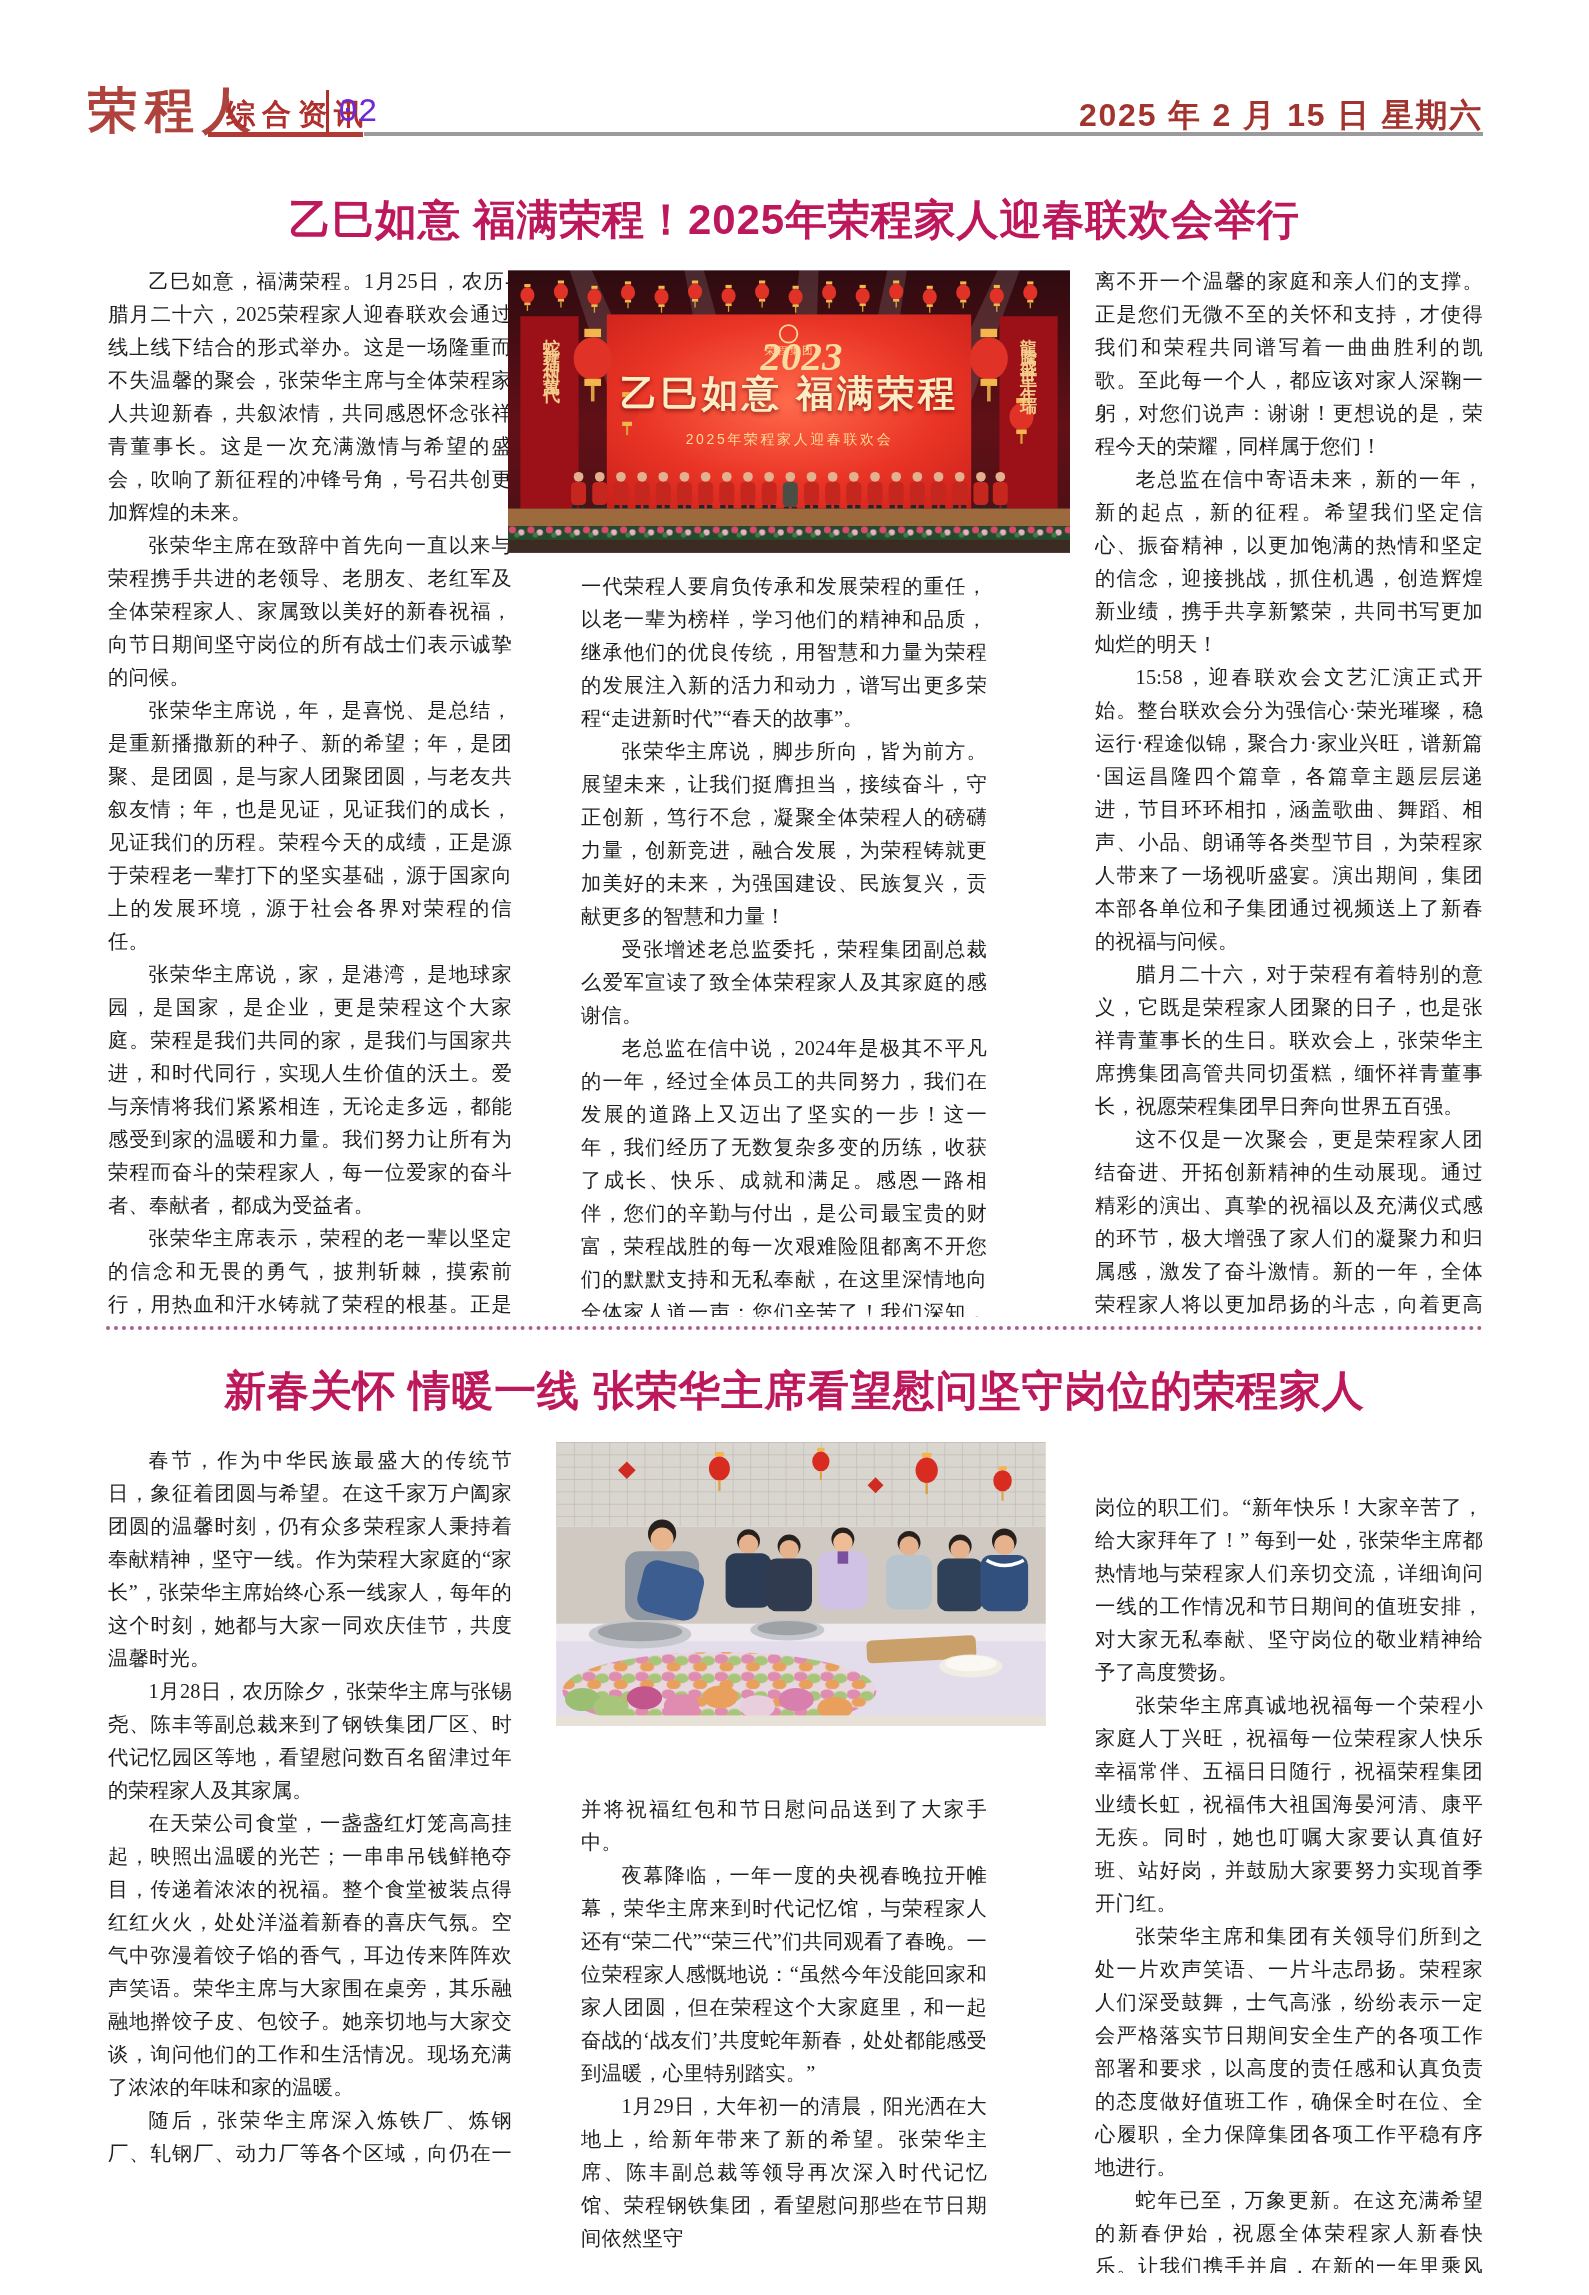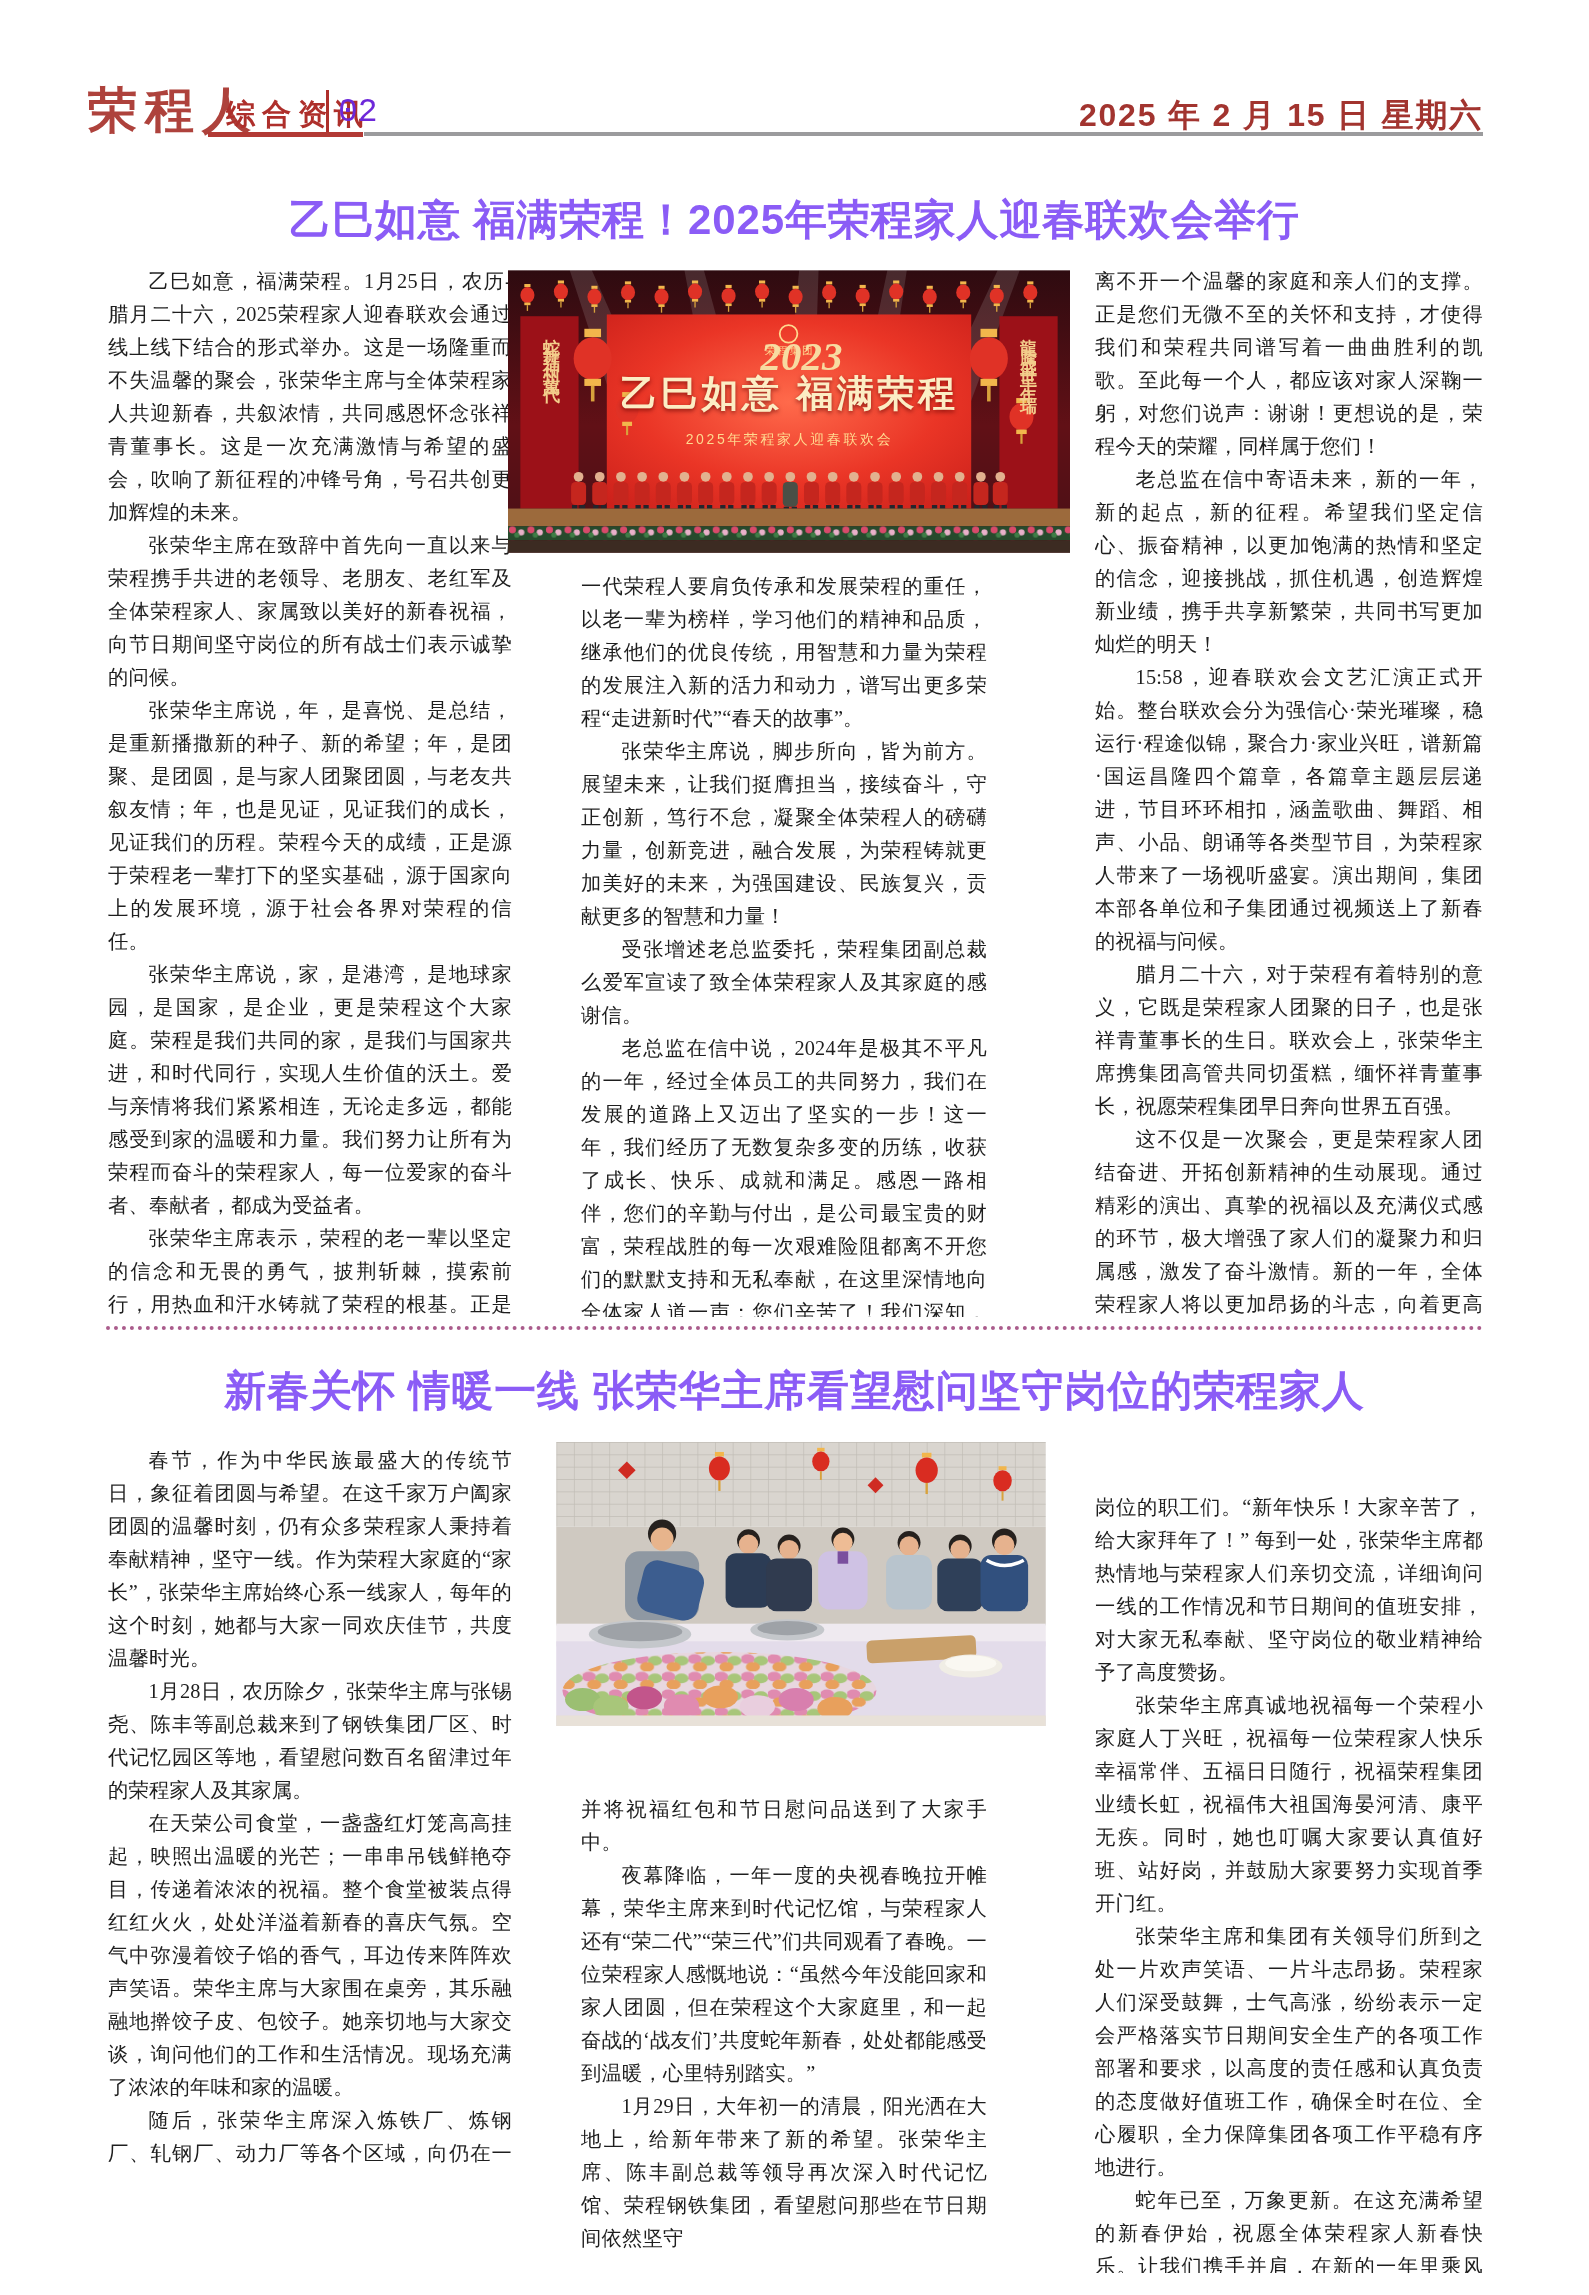--- a/index.html
+++ b/index.html
@@ -20,21 +20,21 @@
     font-family:Liberation Mono, monospace;}
   .m-rule-red{left:208px;top:132px;width:155px;height:5.3px;background:#b23a35;}
   .m-rule-gray{left:364px;top:132px;width:1119px;height:3.5px;background:#9b9b9d;}
   .m-date{left:1042px;top:94px;width:441px;text-align:right;font-size:32px;
     font-weight:600;color:#a2342f;letter-spacing:1.8px;
     font-family:"Liberation Sans","DejaVu Sans",sans-serif;}
 
   
   .art-title{left:106px;width:1377px;text-align:center;
     font-family:"Liberation Sans","DejaVu Sans",sans-serif;
-    font-weight:bold;font-size:42px;color:#8b5cf6;letter-spacing:0.9px;white-space:nowrap;}
+    font-weight:bold;font-size:42px;color:#be185d;letter-spacing:0.9px;white-space:nowrap;}
   .t1{top:192px;}
   .t2{top:1363px;}
 
   
   .col{overflow:hidden;}
   .para{margin:0;font-size:20.3px;line-height:33px;color:#1e1e1e;
     text-align:justify;text-indent:2em;letter-spacing:0.2px;}
   .para.cont{text-indent:0;}
 
   .a1c1{left:108px;top:265px;width:404px;height:1051px;}

